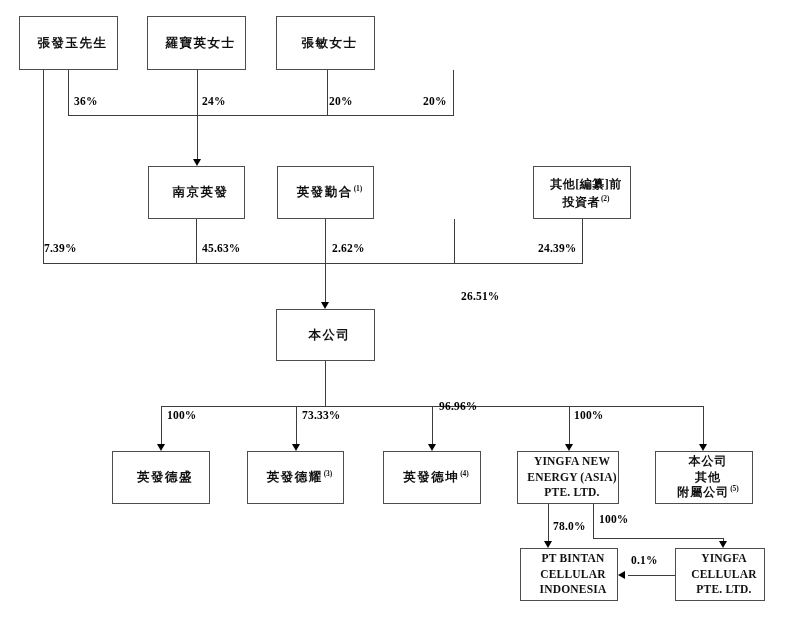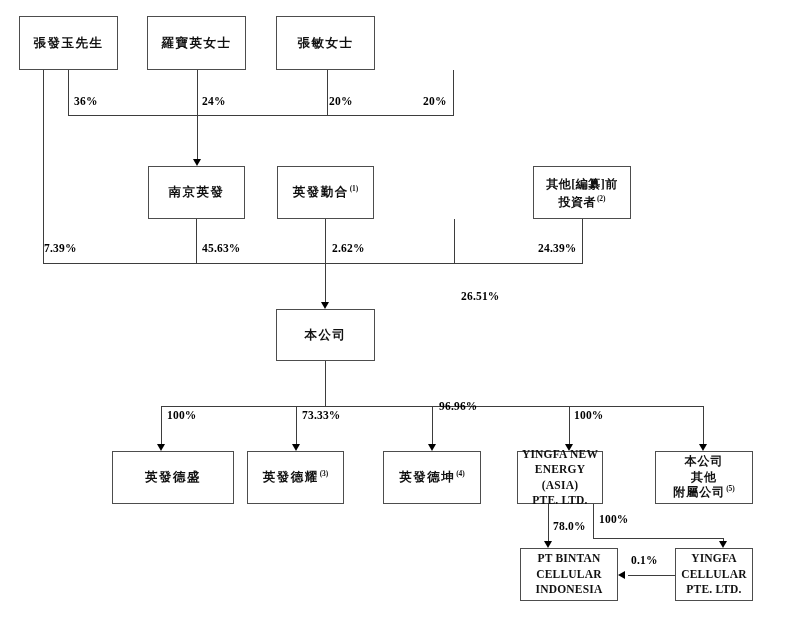--- a/index.html
+++ b/index.html
@@ -1,19 +1,19 @@
 <!DOCTYPE html>
 <html><head>
 <meta charset="utf-8">
 <style>
   html,body{margin:0;padding:0;background:#fff;}
   #canvas{position:relative;width:800px;height:619px;background:#ffffff;overflow:hidden;
           font-family:"Liberation Serif","DejaVu Serif",serif;color:#111;}
   .box{position:absolute;border:1px solid #4d4d4d;background:#fff;display:flex;flex-direction:column;
-       align-items:center;justify-content:center;text-align:center;font-weight:600;box-sizing:border-box;}
+       align-items:center;justify-content:center;text-align:center;font-weight:600;box-sizing:border-box;padding-left:8px;}
   .cjk{font-size:12.5px;letter-spacing:1.5px;line-height:19px;}
   .cjk3{font-size:12px;letter-spacing:1px;line-height:15.5px;}
   .eng{font-size:11.5px;font-weight:700;letter-spacing:0.2px;line-height:15.5px;}
   sup{font-size:7.5px;letter-spacing:0;vertical-align:super;line-height:0;margin-left:1px;}
   .vl{position:absolute;width:1px;background:#3d3d3d;}
   .hl{position:absolute;height:1px;background:#3d3d3d;}
   .pct{position:absolute;font-weight:700;font-size:11.5px;color:#000;letter-spacing:0.2px;white-space:nowrap;}
   .arrd{position:absolute;width:0;height:0;border-left:4px solid transparent;border-right:4px solid transparent;border-top:7px solid #000;}
   .arrl{position:absolute;width:0;height:0;border-top:4px solid transparent;border-bottom:4px solid transparent;border-right:7px solid #000;}
 </style>
@@ -84,30 +84,30 @@
   <div class="arrd" style="left:292px;top:444px;"></div>
   <div class="arrd" style="left:428px;top:444px;"></div>
   <div class="arrd" style="left:565px;top:444px;"></div>
   <div class="arrd" style="left:699px;top:444px;"></div>
 
   <div class="pct" style="left:167px;top:409px;">100%</div>
   <div class="pct" style="left:302px;top:409px;">73.33%</div>
   <div class="pct" style="left:439px;top:400px;">96.96%</div>
   <div class="pct" style="left:574px;top:409px;">100%</div>
 
-  <div class="box cjk" style="left:112px;top:451px;width:122px;height:53px;">
+  <div class="box cjk" style="left:112px;top:451px;width:98px;height:53px;">
     <span>英發德盛</span>
   </div>
   <div class="box cjk" style="left:247px;top:451px;width:97px;height:53px;">
     <div><span>英發德耀</span><sup>(3)</sup></div>
   </div>
   <div class="box cjk" style="left:383px;top:451px;width:98px;height:53px;">
     <div><span>英發德坤</span><sup>(4)</sup></div>
   </div>
-  <div class="box eng" style="left:517px;top:451px;width:86px;height:53px;">
+  <div class="box eng" style="left:517px;top:451px;width:102px;height:53px;">
     <div>YINGFA NEW</div>
     <div>ENERGY (ASIA)</div>
     <div>PTE. LTD.</div>
   </div>
   <div class="box cjk3" style="left:655px;top:451px;width:98px;height:53px;">
     <div>本公司</div>
     <div>其他</div>
     <div><span>附屬公司</span><sup>(5)</sup></div>
   </div>
 
@@ -119,21 +119,21 @@
   <div class="arrd" style="left:719px;top:541px;"></div>
 
   <div class="pct" style="left:553px;top:520px;">78.0%</div>
   <div class="pct" style="left:599px;top:513px;">100%</div>
 
   <div class="box eng" style="left:520px;top:548px;width:98px;height:53px;">
     <div>PT BINTAN</div>
     <div>CELLULAR</div>
     <div>INDONESIA</div>
   </div>
-  <div class="box eng" style="left:675px;top:548px;width:78px;height:53px;">
+  <div class="box eng" style="left:675px;top:548px;width:90px;height:53px;">
     <div>YINGFA</div>
     <div>CELLULAR</div>
     <div>PTE. LTD.</div>
   </div>
 
   <div class="hl" style="left:628px;top:575px;width:47px;"></div>
   <div class="arrl" style="left:618px;top:571px;"></div>
   <div class="pct" style="left:631px;top:554px;">0.1%</div>
 
 </div>

